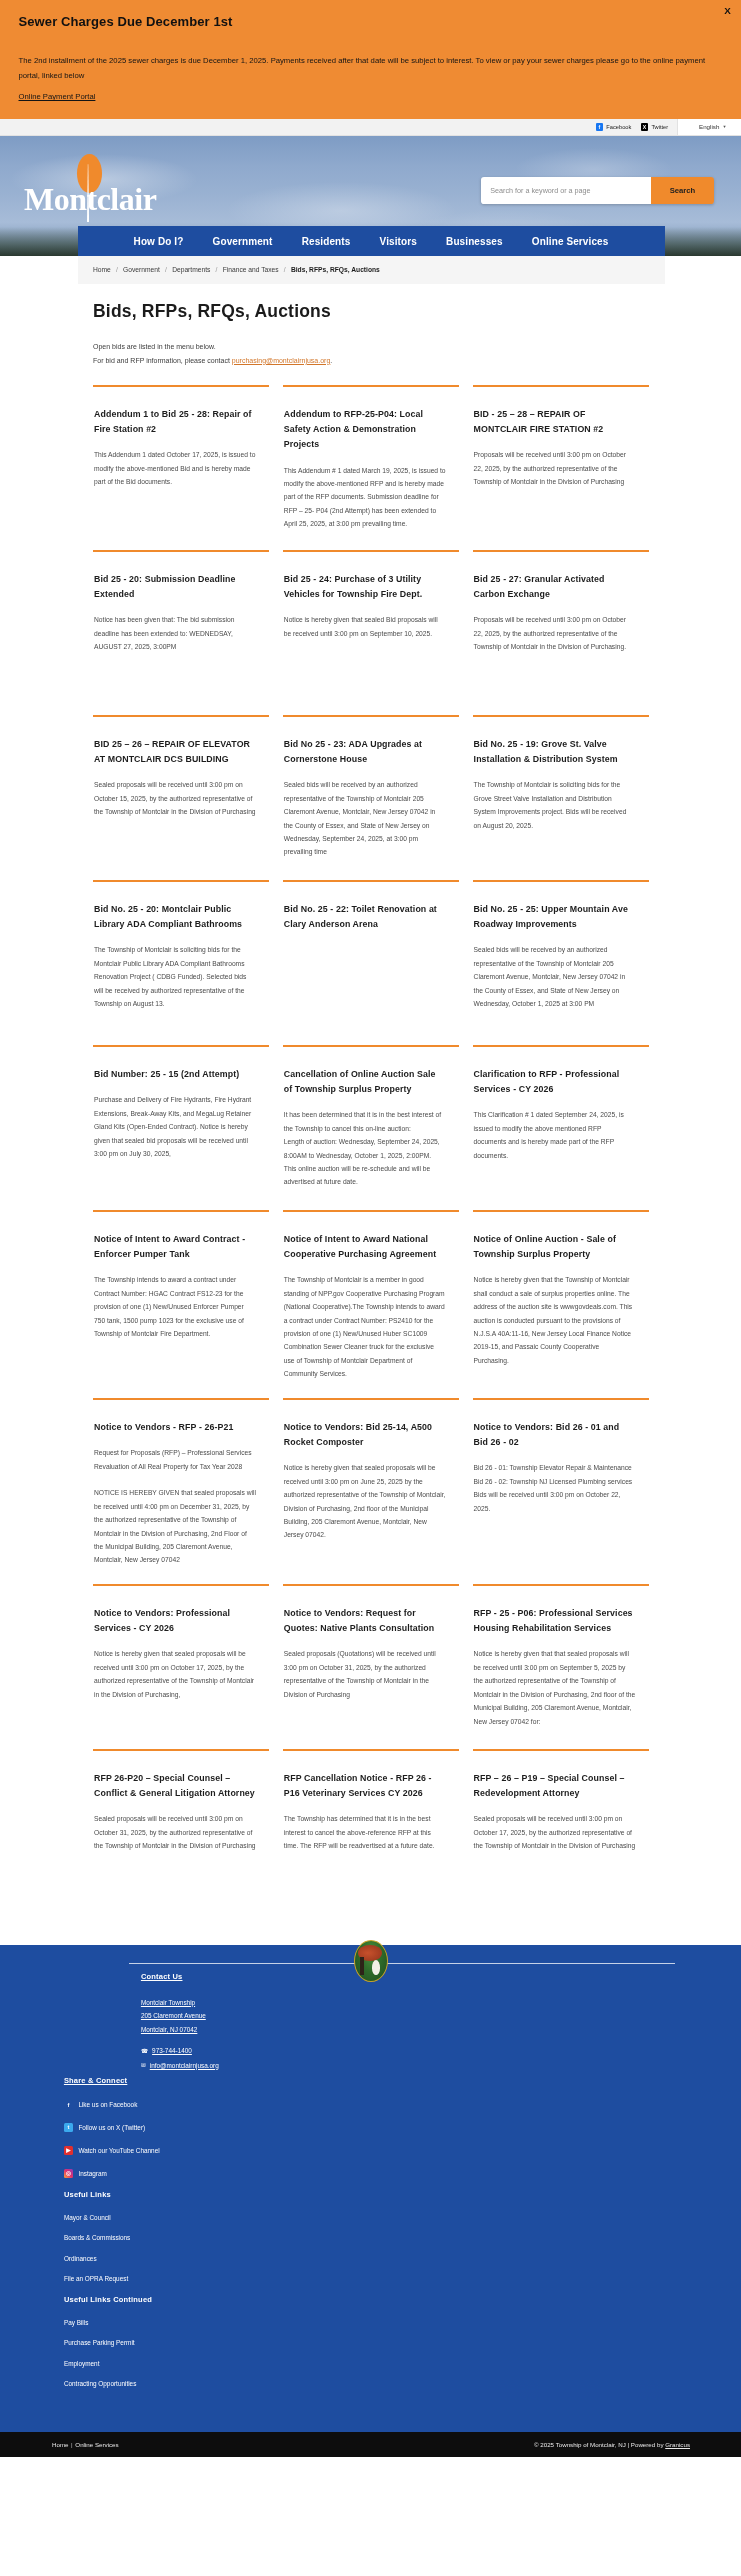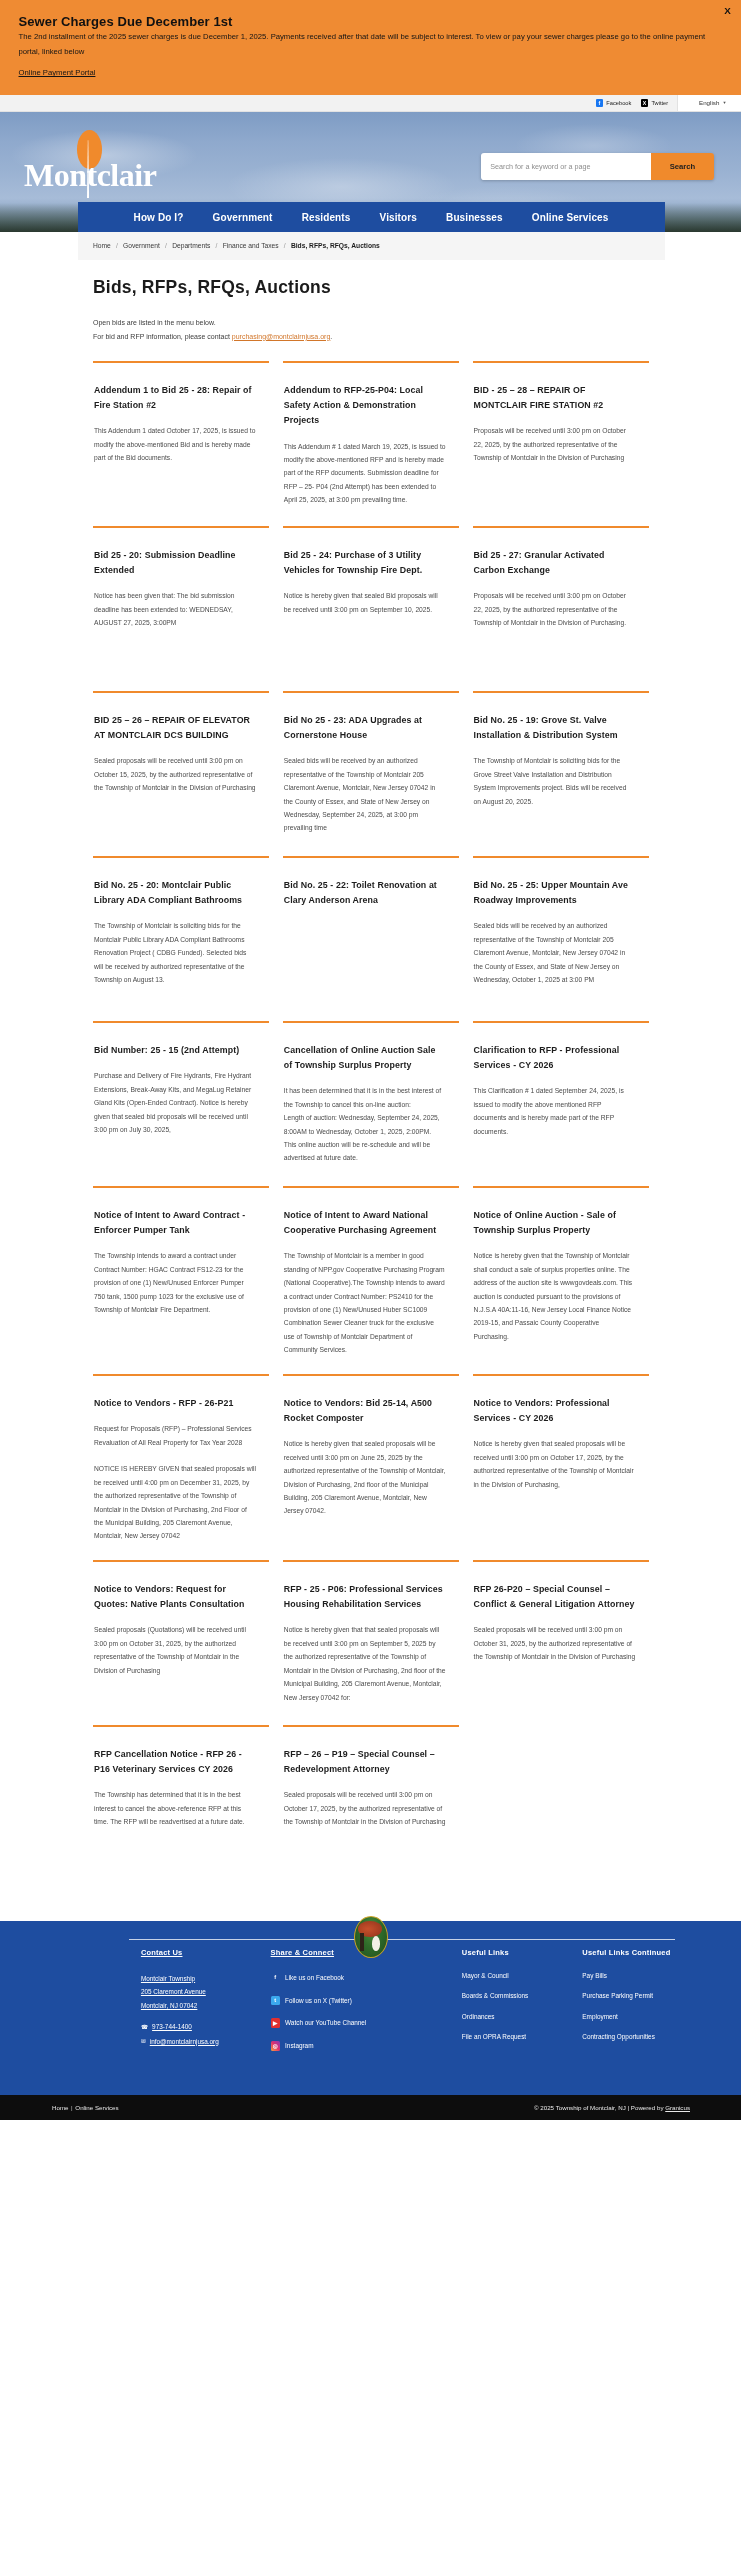--- a/index.html
+++ b/index.html
@@ -16,21 +16,21 @@
   .alert-bar {
     position: relative;
     background: #ef8b33;
     padding: 14.4px 18.5px 17.5px 18.5px;
     color: #1a1a1a;
   }
   .alert-title {
     font-size: 13px;
     font-weight: bold;
     letter-spacing: 0.1px;
-    margin-bottom: 1px;
+    margin-bottom: 25px;
     color: #111;
   }
   .alert-body {
     font-size: 7.7px;
     line-height: 1.85;
     max-width: 721px;
     color: #141414;
   }
   .alert-link {
     display: inline-block;
@@ -266,20 +266,21 @@
     background: #1e4da0;
     padding: 27px 0 32px 0;
     position: relative;
   }
   .footer-inner {
     width: 639px;
     margin: 0 auto;
     display: flex;
     gap: 0;
     position: relative;
+    flex-direction: column;
   }
   .footer-rule {
     position: absolute;
     top: -9.3px;
     left: 77px; right: 15.5px;
     height: 0.5px;
     background: rgba(255,255,255,.75);
   }
   .footer-seal {
     position: absolute;
@@ -538,20 +539,26 @@
       </div>
       <div class="bid-card">
         <div class="card-title">Notice to Vendors - RFP - 26-P21</div>
         <div class="card-body">Request for Proposals (RFP) – Professional Services Revaluation of All Real Property for Tax Year 2028
 
 NOTICE IS HEREBY GIVEN that sealed proposals will be received until 4:00 pm on December 31, 2025, by the authorized representative of the Township of Montclair in the Division of Purchasing, 2nd Floor of the Municipal Building, 205 Claremont Avenue, Montclair, New Jersey 07042</div>
       </div>
       <div class="bid-card">
         <div class="card-title">Notice to Vendors: Bid 25-14, A500 Rocket Composter</div>
         <div class="card-body">Notice is hereby given that sealed proposals will be received until 3:00 pm on June 25, 2025 by the authorized representative of the Township of Montclair, Division of Purchasing, 2nd floor of the Municipal Building, 205 Claremont Avenue, Montclair, New Jersey 07042.</div>
+      </div>
+      <div class="bid-card">
+        <div class="card-title">Notice to Vendors: Bid 26 - 01 and Bid 26 - 02</div>
+        <div class="card-body">Bid 26 - 01: Township Elevator Repair &amp; Maintenance
+Bid 26 - 02: Township NJ Licensed Plumbing services
+Bids will be received until 3:00 pm on October 22, 2025.</div>
       </div>
       <div class="bid-card">
         <div class="card-title">Notice to Vendors: Professional Services - CY 2026</div>
         <div class="card-body">Notice is hereby given that sealed proposals will be received until 3:00 pm on October 17, 2025, by the authorized representative of the Township of Montclair in the Division of Purchasing,</div>
       </div>
       <div class="bid-card">
         <div class="card-title">Notice to Vendors: Request for Quotes: Native Plants Consultation</div>
         <div class="card-body">Sealed proposals (Quotations) will be received until 3:00 pm on October 31, 2025, by the authorized representative of the Township of Montclair in the Division of Purchasing</div>
       </div>
       <div class="bid-card">

